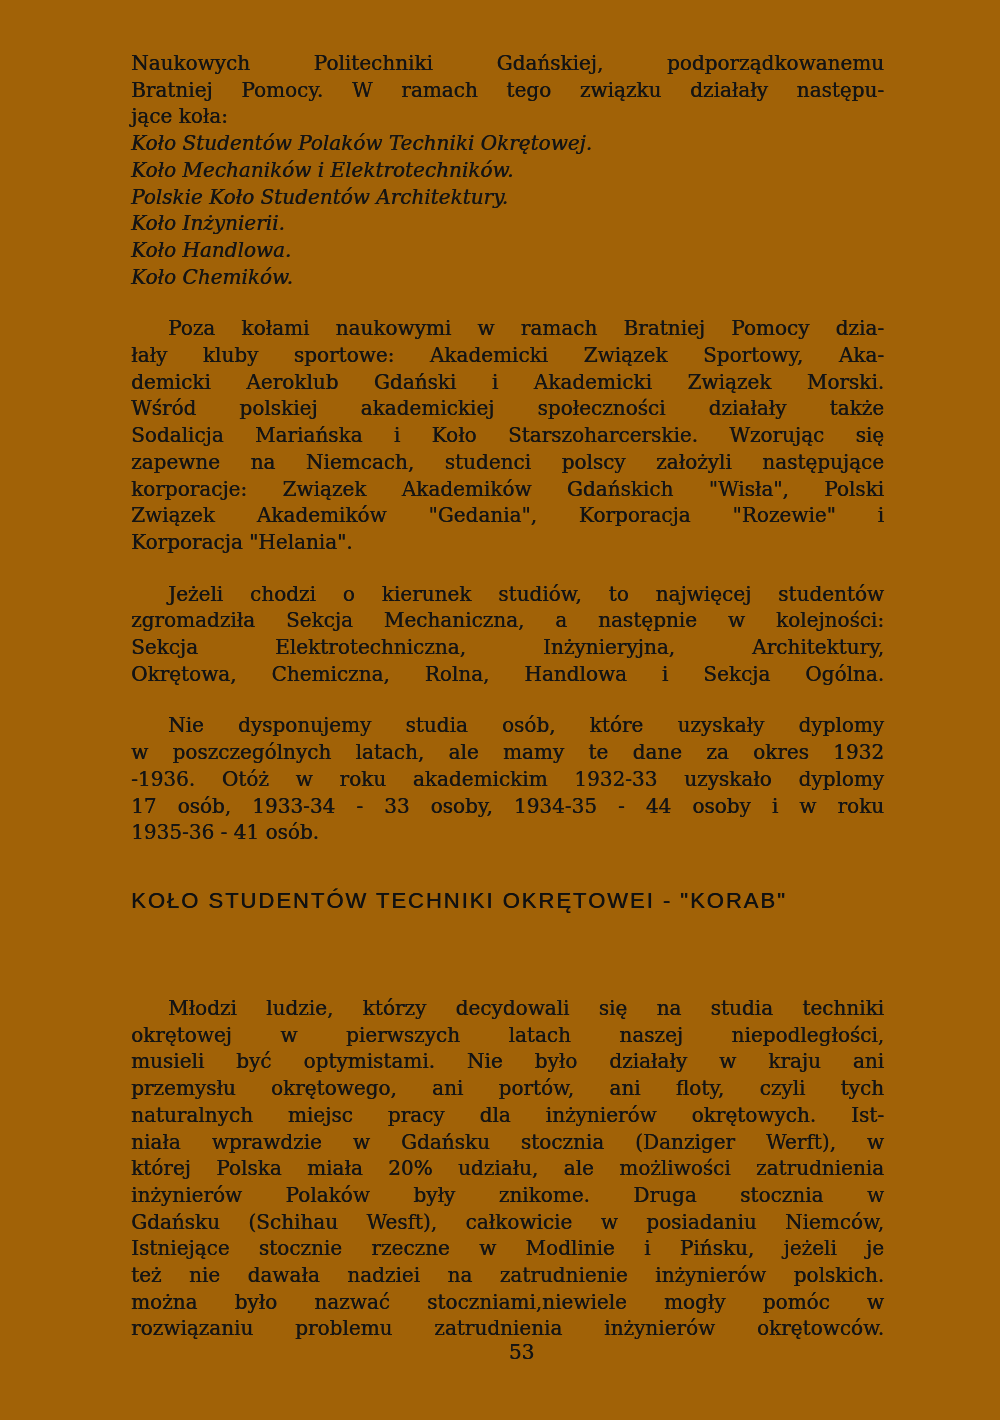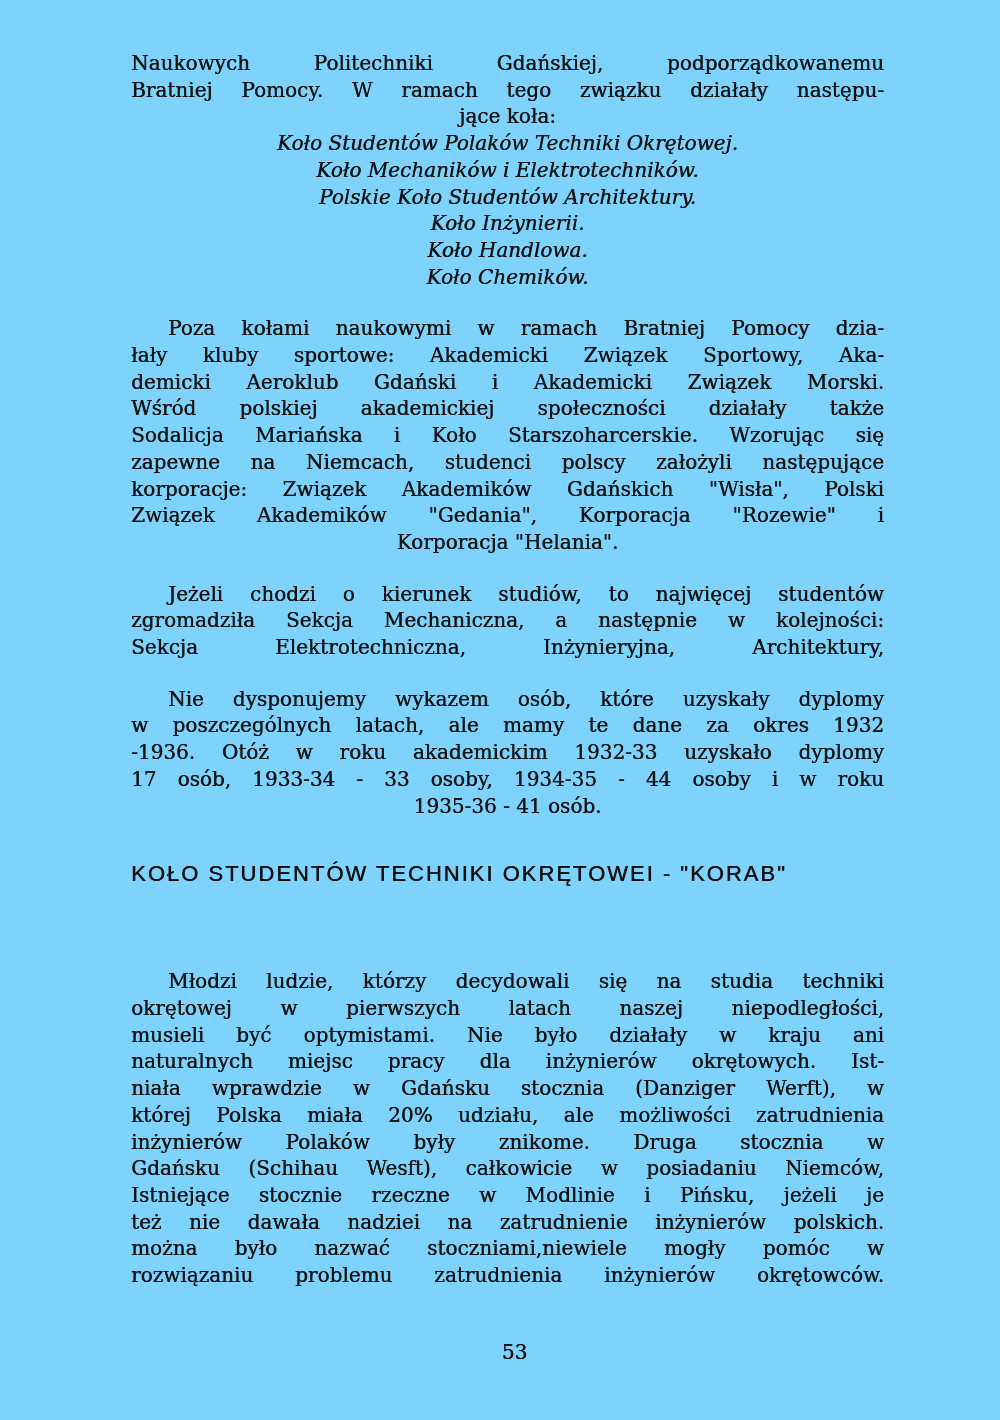--- a/index.html
+++ b/index.html
@@ -11,56 +11,56 @@
     width: 1000px;
     height: 1420px;
     position: relative;
     overflow: hidden;
     color: #141414;
     font-family: "DejaVu Serif", "Liberation Serif", serif;
   }
   .page {
     position: absolute;
     inset: 0;
-    background: #7dd3fc;
+    background: #a16207;
   }
   .text-block {
     position: absolute;
     left: 131px;
     top: 0;
     width: 753px;
     padding-top: 50px;
     font-size: 20px;
     line-height: 26.7px;
     text-shadow: 0.4px 0 0 currentColor; 
   }
   .block { margin: 25px 0 0 0; }
   .block:first-child { margin-top: 0; }
   .block.list { margin-top: 0; font-style: italic; }
-  .line { text-align: center; white-space: normal; }
+  .line { text-align: left; white-space: normal; }
   .line.full {
     text-align: justify;
     text-align-last: justify;
   }
   .indented .line:first-child { text-indent: 37px; }
   h2.block.heading {
     margin: 40px 0 0 0;
     font-family: "Liberation Sans", "DejaVu Sans", sans-serif;
     font-weight: normal;
     font-size: 22px;
     line-height: 30px;
     letter-spacing: 2px;
     text-align: left;
     text-shadow: 0.5px 0 0 currentColor;
     color: #111111;
   }
   h2.block.heading + .block { margin-top: 79px; }
   .page-number {
     position: absolute;
-    left: 138px;
+    left: 145px;
     width: 753px;
     top: 1340px;
     text-align: center;
     font-size: 20px;
     font-family: "DejaVu Serif", "Liberation Serif", serif;
     text-shadow: 0.4px 0 0 currentColor;
     color: #141414;
   }
 </style>
 </head>
@@ -89,33 +89,35 @@
         <div class="line full"><span>Sodalicja Mariańska i Koło Starszoharcerskie. Wzorując się</span></div>
         <div class="line full"><span>zapewne na Niemcach, studenci polscy założyli następujące</span></div>
         <div class="line full"><span>korporacje: Związek Akademików Gdańskich "Wisła", Polski</span></div>
         <div class="line full"><span>Związek Akademików "Gedania", Korporacja "Rozewie" i</span></div>
         <div class="line"><span>Korporacja "Helania".</span></div>
       </div>
       <div class="block para indented">
         <div class="line full"><span>Jeżeli chodzi o kierunek studiów, to najwięcej studentów</span></div>
         <div class="line full"><span>zgromadziła Sekcja Mechaniczna, a następnie w kolejności:</span></div>
         <div class="line full"><span>Sekcja Elektrotechniczna, Inżynieryjna, Architektury,</span></div>
+        <div class="line full"><span>Okrętowa, Chemiczna, Rolna, Handlowa i Sekcja Ogólna.</span></div>
       </div>
       <div class="block para indented">
-        <div class="line full"><span>Nie dysponujemy wykazem osób, które uzyskały dyplomy</span></div>
+        <div class="line full"><span>Nie dysponujemy studia osób, które uzyskały dyplomy</span></div>
         <div class="line full"><span>w poszczególnych latach, ale mamy te dane za okres 1932</span></div>
         <div class="line full"><span>-1936. Otóż w roku akademickim 1932-33 uzyskało dyplomy</span></div>
         <div class="line full"><span>17 osób, 1933-34 - 33 osoby, 1934-35 - 44 osoby i w roku</span></div>
         <div class="line"><span>1935-36 - 41 osób.</span></div>
       </div>
       <h2 class="block heading">KOŁO STUDENTÓW TECHNIKI OKRĘTOWEI - "KORAB"</h2>
       <div class="block para indented">
         <div class="line full"><span>Młodzi ludzie, którzy decydowali się na studia techniki</span></div>
         <div class="line full"><span>okrętowej w pierwszych latach naszej niepodległości,</span></div>
         <div class="line full"><span>musieli być optymistami. Nie było działały w kraju ani</span></div>
+        <div class="line full"><span>przemysłu okrętowego, ani portów, ani floty, czyli tych</span></div>
         <div class="line full"><span>naturalnych miejsc pracy dla inżynierów okrętowych. Ist-</span></div>
         <div class="line full"><span>niała wprawdzie w Gdańsku stocznia (Danziger Werft), w</span></div>
         <div class="line full"><span>której Polska miała 20% udziału, ale możliwości zatrudnienia</span></div>
         <div class="line full"><span>inżynierów Polaków były znikome. Druga stocznia w</span></div>
         <div class="line full"><span>Gdańsku (Schihau Wesft), całkowicie w posiadaniu Niemców,</span></div>
         <div class="line full"><span>Istniejące stocznie rzeczne w Modlinie i Pińsku, jeżeli je</span></div>
         <div class="line full"><span>też nie dawała nadziei na zatrudnienie inżynierów polskich.</span></div>
         <div class="line full"><span>można było nazwać stoczniami,niewiele mogły pomóc w</span></div>
         <div class="line full"><span>rozwiązaniu problemu zatrudnienia inżynierów okrętowców.</span></div>
       </div>

